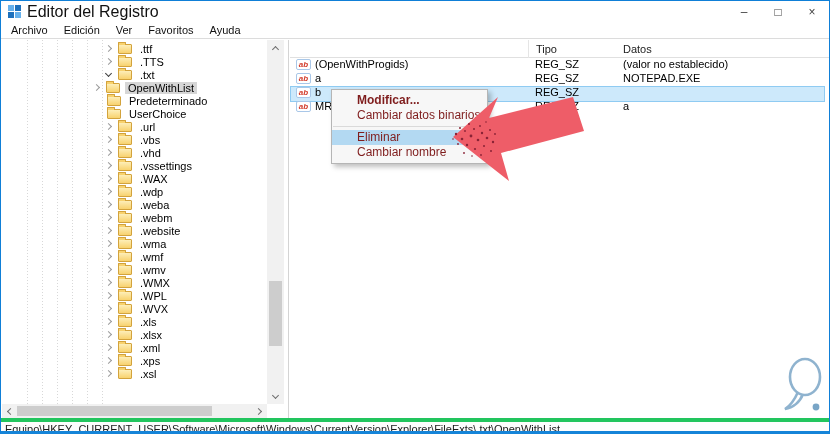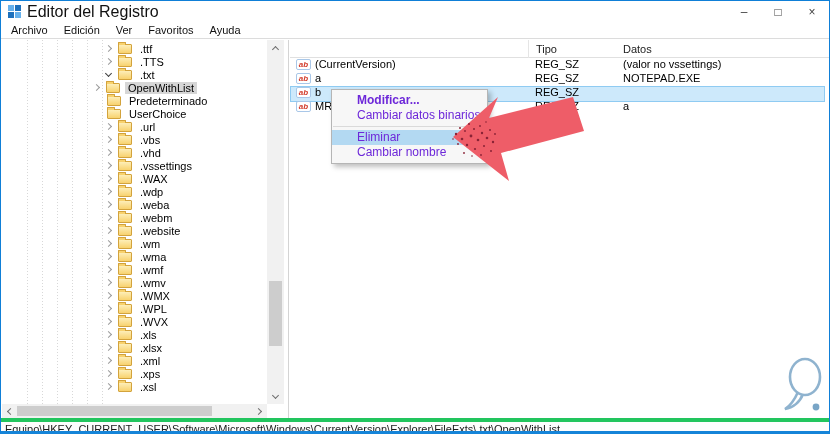--- a/index.html
+++ b/index.html
@@ -52,21 +52,21 @@
   #listrows { position:absolute; left:0; top:18px; width:100%; }
   .lrow { position:relative; height:14px; display:flex; align-items:flex-start; }
   .lrow .c-name { width:238px; display:flex; align-items:center; padding-left:6px; overflow:hidden; white-space:nowrap; }
   .lrow .c-type { width:88px; padding-left:7px; white-space:nowrap; }
   .lrow .c-data { flex:1; padding-left:7px; white-space:nowrap; overflow:hidden; }
   .lrow.sel::before { content:""; position:absolute; left:0; top:0; width:533px; height:14px; background:#cde9fb; border:1px solid #8fcbf2; }
   .lrow > * { position:relative; }
   .abicon { flex:none; width:15px; height:11px; margin-right:4px; border:1px solid #a9c7e8; border-radius:2px; background:#fff; color:#d23b2a; font-size:8px; font-weight:bold; font-style:italic; line-height:9px; text-align:center; }
   
   #ctxmenu { position:absolute; left:330px; top:88px; width:157px; background:#f7f7f7; border:1px solid #b5b5b5; box-shadow:3px 3px 5px rgba(0,0,0,0.25); padding:3px 0; z-index:10; }
-  .cmi { height:15px; line-height:15px; padding-left:25px; font-size:12px; color:#6d28d9; white-space:nowrap; }
+  .cmi { height:15px; line-height:15px; padding-left:25px; font-size:12px; color:#7f1d1d; white-space:nowrap; }
   .cmi.bold { font-weight:bold; }
   .cmi.hl { background:#b3d9f2; }
   .cmsep { height:1px; background:#dadada; margin:3px 1px; }
   
   #arrowsvg { position:absolute; left:0; top:0; width:830px; height:434px; z-index:12; pointer-events:none; }
   #watermark { position:absolute; left:776px; top:350px; z-index:3; }
   
   #statusbar { position:absolute; left:0; top:417px; width:100%; height:14px; background:#fdfdfd; border-top:4px solid #22c55e; line-height:14px; padding-left:4px; color:#1a1a1a; white-space:nowrap; }
 </style>
 </head>
@@ -176,25 +176,20 @@
           <span class="tlabel">.webm</span>
         </div>
         <div class="trow lvl0">
           <span class="chev"></span>
           <span class="folder"></span>
           <span class="tlabel">.website</span>
         </div>
         <div class="trow lvl0">
           <span class="chev"></span>
           <span class="folder"></span>
-          <span class="tlabel">.wm</span>
-        </div>
-        <div class="trow lvl0">
-          <span class="chev"></span>
-          <span class="folder"></span>
           <span class="tlabel">.wma</span>
         </div>
         <div class="trow lvl0">
           <span class="chev"></span>
           <span class="folder"></span>
           <span class="tlabel">.wmf</span>
         </div>
         <div class="trow lvl0">
           <span class="chev"></span>
           <span class="folder"></span>
@@ -267,24 +262,24 @@
 
   <div id="listpane">
     <div id="listheader">
       <div class="hcell" style="left:326px;width:213px;">Datos</div>
       <div class="hcell" style="left:238px;width:88px;">Tipo</div>
     </div>
     <div id="listrows">
         <div class="lrow">
           <div class="c-name">
             <span class="abicon">ab</span>
-            <span>(CurrentVersion)</span>
+            <span>(OpenWithProgids)</span>
           </div>
           <div class="c-type">REG_SZ</div>
-          <div class="c-data">(valor no vssettings)</div>
+          <div class="c-data">(valor no establecido)</div>
         </div>
         <div class="lrow">
           <div class="c-name">
             <span class="abicon">ab</span>
             <span>a</span>
           </div>
           <div class="c-type">REG_SZ</div>
           <div class="c-data">NOTEPAD.EXE</div>
         </div>
         <div class="lrow sel">

